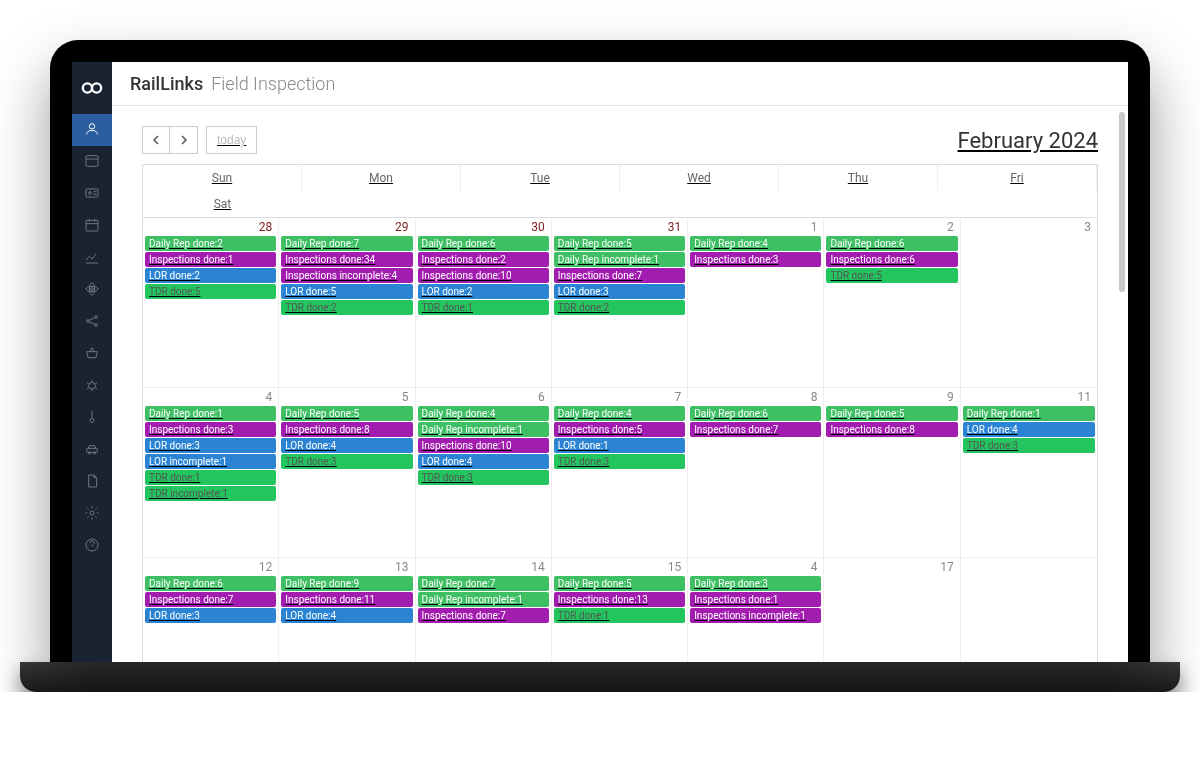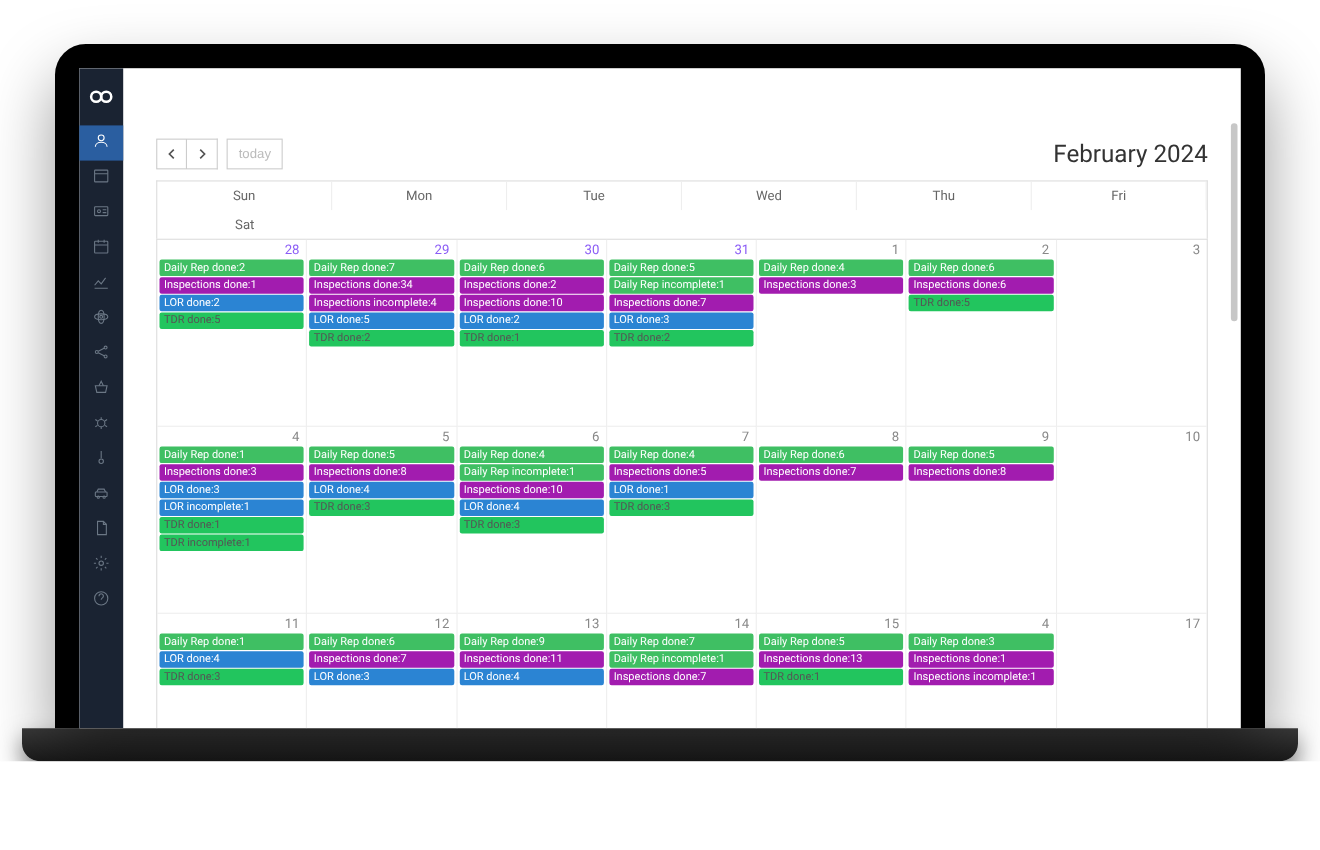--- a/index.html
+++ b/index.html
@@ -55,20 +55,21 @@
   font-size: 18px; color:#444;
 }
 .header .brand { font-weight:500; color:#333; margin-right:8px; }
 .header .sub { color:#888; font-weight:300; }
 
 
 .main {
   position: absolute; left: 40px; right: 0; top: 44px; bottom: 0;
   padding: 20px 30px 0 30px;
   overflow: hidden;
+  text-decoration: underline;
 }
 
 
 .cal-toolbar {
   display:flex; align-items:center; justify-content:space-between;
   margin-bottom: 10px;
 }
 .btn-group { display:flex; }
 .btn {
   border:1px solid #ccc; background:#fff; color:#555;
@@ -93,21 +94,21 @@
   border:1px solid #ddd; border-top:1px solid #ddd;
 }
 .cal-cell {
   min-height: 170px; border-right:1px solid #eee; border-bottom:1px solid #eee;
   position:relative; font-size:11px;
 }
 .cal-cell:nth-child(7n){ border-right:none; }
 .daynum {
   position:absolute; top:2px; right:6px; font-size:12px; color:#888;
 }
-.daynum.othermonth { color:#8b5cf6; }
+.daynum.othermonth { color:#7f1d1d; }
 .events { padding-top:18px; }
 .ev {
   margin:0 2px 1px 2px; padding:2px 4px; color:#fff; font-size:10px;
   white-space:nowrap; overflow:hidden; text-overflow:ellipsis;
   border-radius:2px;
   cursor:pointer;
 }
 .ev.green  { background:#3fbf63; }
 .ev.orange { background:#a21caf; }
 .ev.blue   { background:#2b84d3; }
@@ -218,20 +219,24 @@
           </div>
           <div class="side-icon">
             <span><svg viewBox="0 0 24 24">
                 <circle cx="12" cy="12" r="9"></circle>
                 <path d="M9 9a3 3 0 115 2c-1 1-2 1-2 3M12 18h0"></path>
               </svg></span>
           </div>
         </div>
     </div>
 
+    <div class="header">
+      <span class="brand">RailLinks</span>
+      <span class="sub">Field Inspection</span>
+    </div>
 
     <div class="main">
 
       <div class="cal-toolbar">
         <div style="display:flex; align-items:center;">
           <div class="btn-group">
             <button class="btn nav">
               <svg width="8" height="10" viewBox="0 0 8 10">
                   <path d="M6 1 L2 5 L6 9" fill="none" stroke="#555" stroke-width="1.5"></path>
                 </svg>
@@ -362,24 +367,20 @@
             </div>
           </div>
           <div class="cal-cell">
             <div class="daynum">9</div>
             <div class="events">
               <div class="ev green">Daily Rep done:5</div>
               <div class="ev orange">Inspections done:8</div>
             </div>
           </div>
           <div class="cal-cell">
-            <div class="daynum">10</div>
-            <div class="events"></div>
-          </div>
-          <div class="cal-cell">
             <div class="daynum">11</div>
             <div class="events">
               <div class="ev green">Daily Rep done:1</div>
               <div class="ev blue">LOR done:4</div>
               <div class="ev gray">TDR done:3</div>
             </div>
           </div>
           <div class="cal-cell">
             <div class="daynum">12</div>
             <div class="events">

